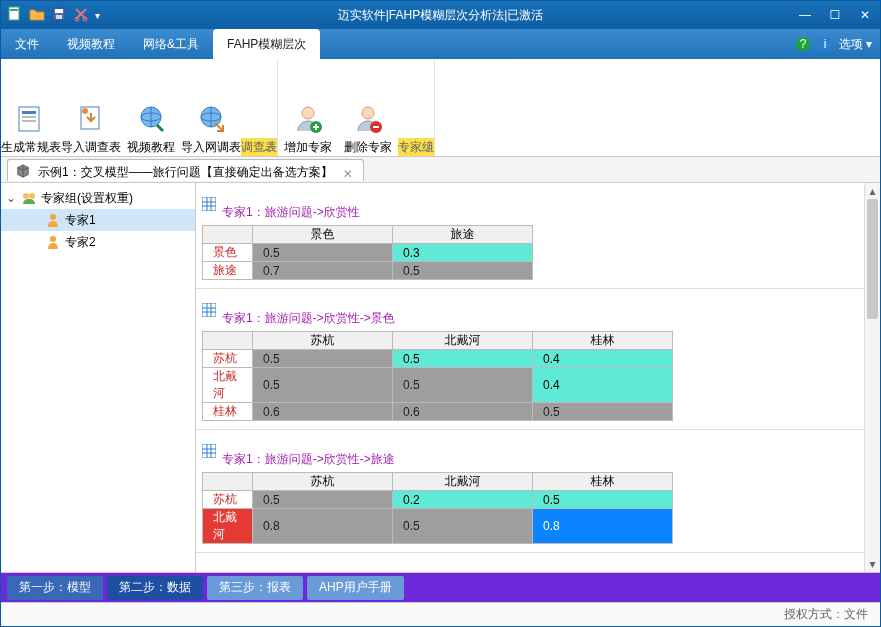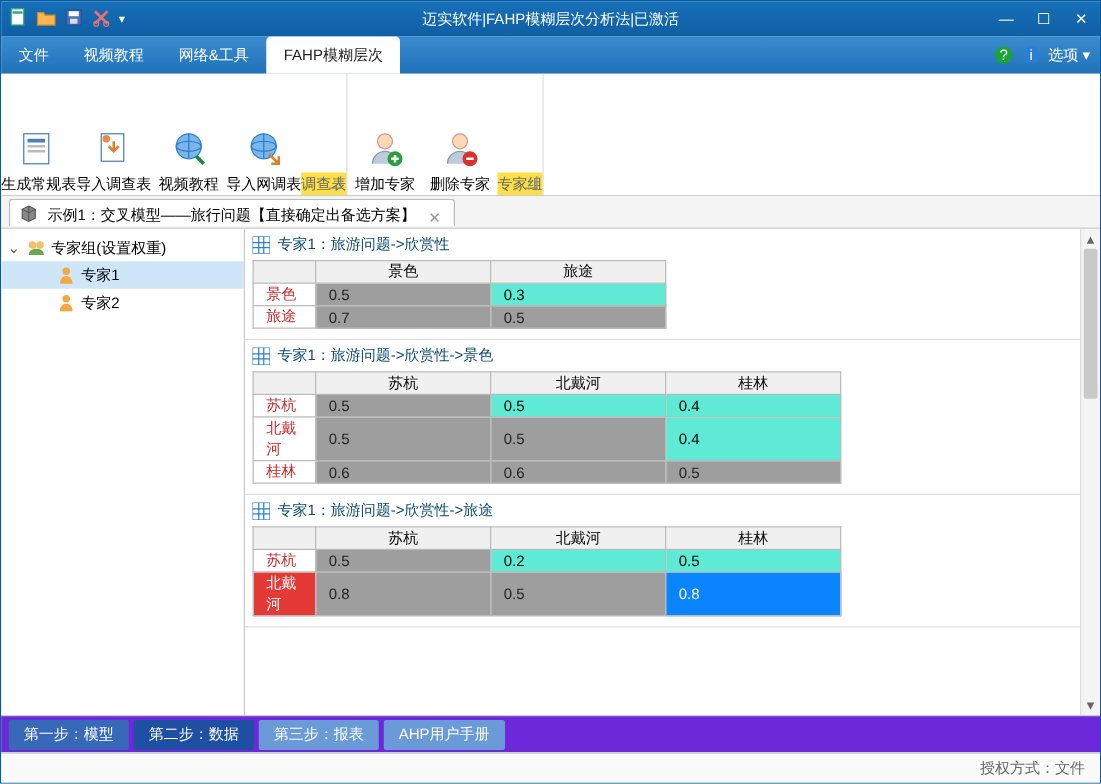--- a/index.html
+++ b/index.html
@@ -37,21 +37,21 @@
 .tree-row { display: flex; align-items: center; height: 22px; padding-left: 4px; gap: 4px; cursor: pointer; }
 .tree-row .caret { width: 12px; text-align: center; color: #555; }
 .tree-row svg { width: 16px; height: 16px; }
 .tree-child { padding-left: 28px; }
 .tree-child.sel { background: #cfe6f9; }
 
 .content { flex: 1; overflow-y: auto; background: #fff; position: relative; }
 .panel { border-bottom: 1px solid #ddd; }
 .panel-head { display: flex; align-items: center; gap: 6px; padding: 4px 6px; }
 .panel-head .grid-ic { width: 14px; height: 14px; }
-.panel-head a { color: #0c4a6e; text-decoration: none; }
+.panel-head a { color: #a21caf; text-decoration: none; margin-top: 17px; }
 table.matrix { border-collapse: collapse; margin: 0 6px 8px 6px; }
 table.matrix th, table.matrix td { border: 1px solid #bbb; height: 16px; padding: 0 10px; text-align: left; }
 table.matrix th { background: #f0f0f0; font-weight: normal; text-align: center; }
 table.matrix .corner { width: 50px; background: #f0f0f0; }
 table.matrix .rowhead { background: #fff; color: #c62828; width: 50px; }
 table.matrix td.g { background: #9e9e9e; color: #222; }
 table.matrix td.w { background: #5eead4; }
 table.matrix td.sel { background: #0a84ff; color: #fff; }
 table.matrix td.selrow { background: #e53935; color: #fff; }
 .vscroll { position: absolute; right: 0; top: 0; bottom: 0; width: 16px; background: #f4f4f4; border-left: 1px solid #ddd; }

